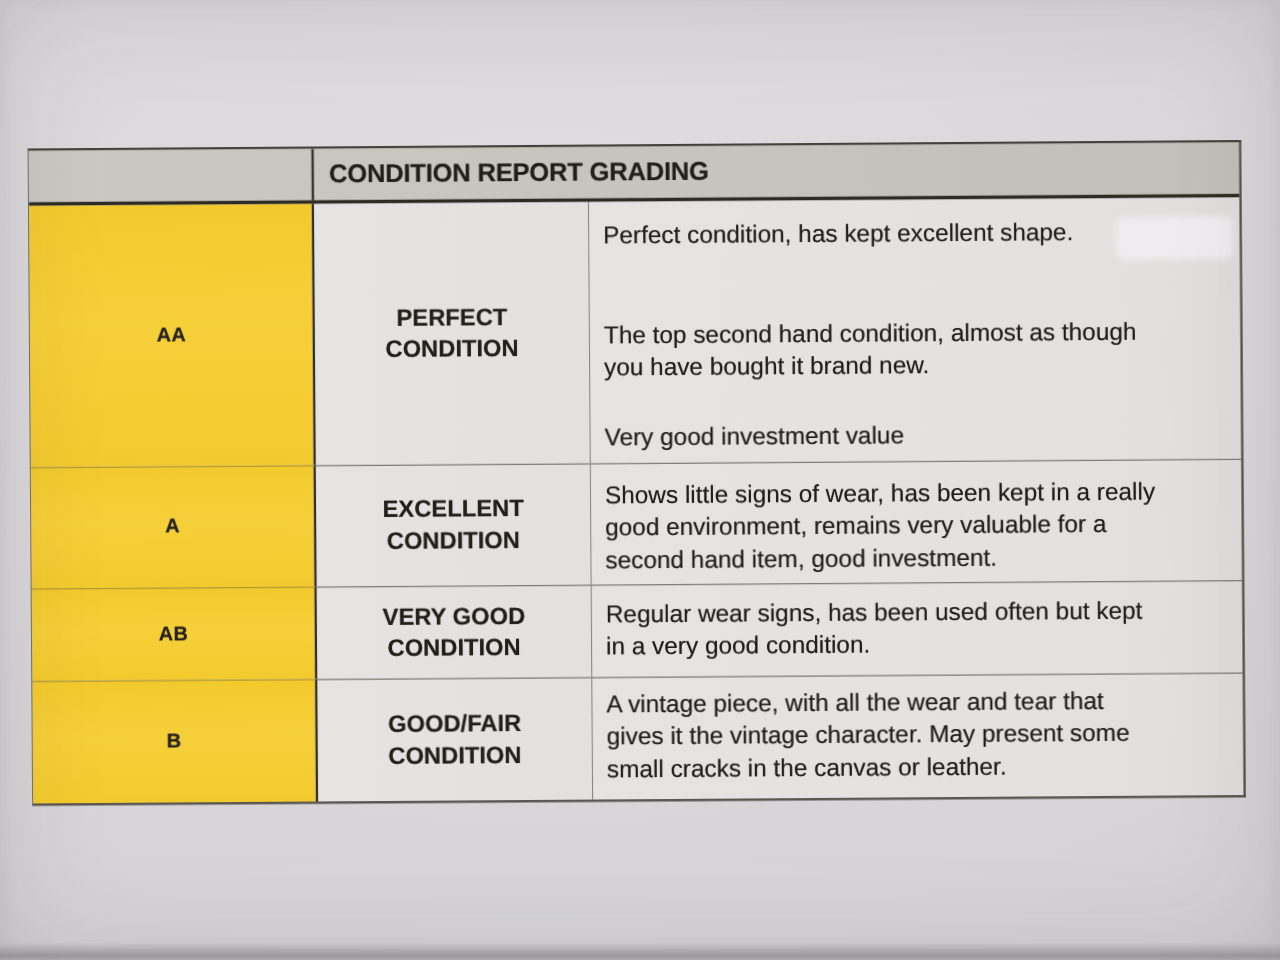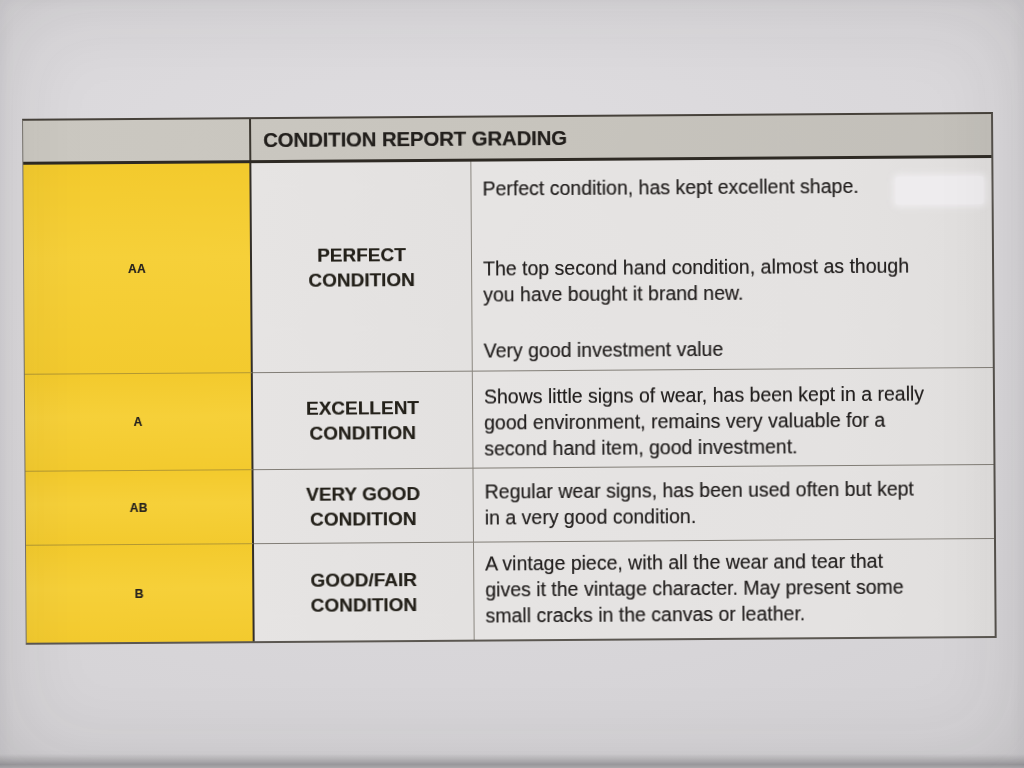--- a/index.html
+++ b/index.html
@@ -60,21 +60,21 @@
   .t-row.r-b  { height: 98px; }
 
   .cell { position: relative; }
   .cell-grade {
     width: 228px;
     background: linear-gradient(180deg, #f3ca2d 0%, #f6d039 45%, #f3ca2e 100%);
     border-right: 2px solid #332f29;
     display: flex; align-items: center; justify-content: center;
   }
   .t-row + .t-row .cell-grade { border-top: 1px solid rgba(125,112,52,0.55); }
-  .grade-label { font-weight: bold; font-size: 12px; color: #24201d; letter-spacing: 0.3px; }
+  .grade-label { font-weight: bold; font-size: 16px; color: #24201d; letter-spacing: 0.3px; }
 
   .cell-cond {
     width: 220px;
     background: linear-gradient(90deg, #e6e4e3 0%, #e3e1e0 100%);
     border-right: 1px solid #8b8780;
     display: flex; align-items: center; justify-content: center;
   }
   .t-row + .t-row .cell-cond { border-top: 1px solid #817d76; }
   .cond-label {
     font-weight: bold; font-size: 19px; line-height: 25px;

